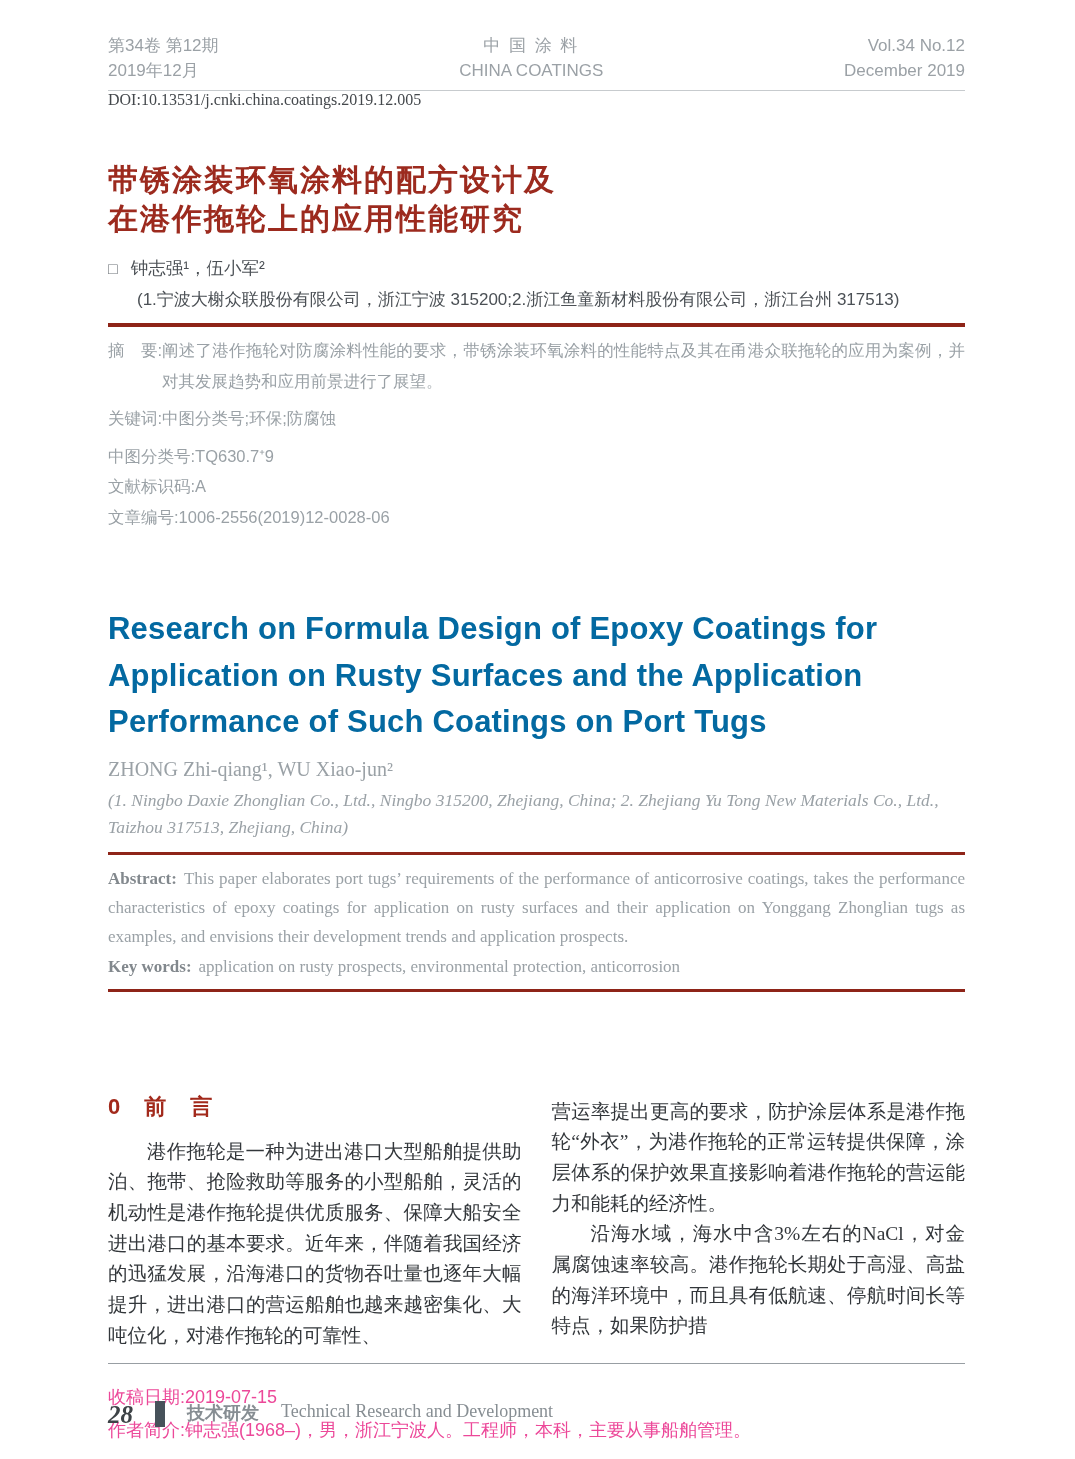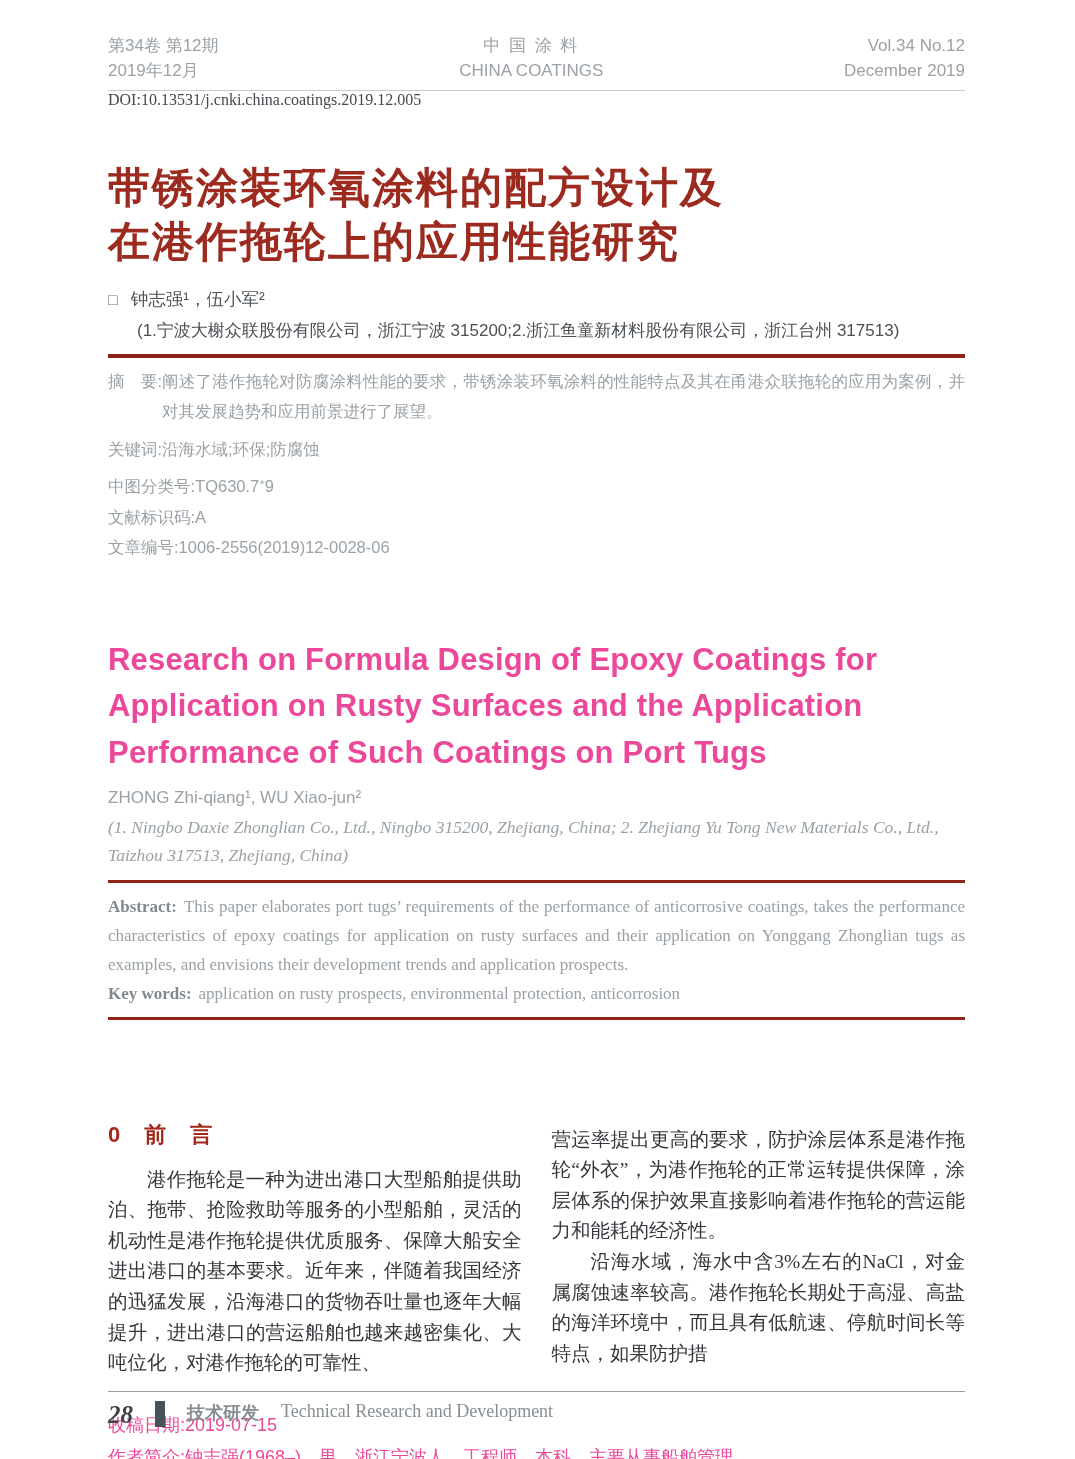--- a/index.html
+++ b/index.html
@@ -27,21 +27,21 @@
   .header-rule { margin-top: 7px; border-top: 1px solid #c7cbce; }
   .doi {
     font-family: "Liberation Serif", serif;
     color: #44484c;
     font-size: 16px;
   }
   
   .title-cn {
     margin-top: 52px;
     color: #9c2a1e;
-    font-size: 42px;
+    font-size: 30px;
     font-weight: 700;
     line-height: 1.28;
     letter-spacing: 2px;
   }
   .title-cn .tl { display: block; }
   
   .authors-cn {
     margin-top: 18px;
     color: #4b5055;
     font-size: 17.5px;
@@ -68,28 +68,28 @@
   .meta-row { display: flex; margin-bottom: 7px; }
   .meta-label { flex: none; white-space: pre; }
   .meta-content { flex: 1; text-align: justify; }
   .meta-class-row { display: flex; margin-top: 4px; flex-direction: column; }
   .meta-item-1 { width: 320px; }
   .meta-item-2 { width: 230px; }
   .meta-item-3 { flex: 1; }
   
   .title-en {
     margin-top: 74px;
-    color: #ec4899;
+    color: #0369a1;
     font-size: 31px;
     font-weight: 700;
     line-height: 1.5;
     letter-spacing: 0.2px;
   }
   .title-en .tl { display: block; }
-  .authors-en { margin-top: 12px; color: #9aa1a6; font-size: 17px; }
+  .authors-en { margin-top: 12px; color: #9aa1a6; font-size: 20px; font-family: Liberation Serif, serif; }
   .affil-en {
     margin-top: 6px;
     font-family: "Liberation Serif", serif;
     font-style: italic;
     color: #9aa1a6;
     font-size: 17.5px;
     line-height: 1.55;
   }
   .rule-red-en { margin-top: 11px; }
   .abstract-en-block {
@@ -195,21 +195,21 @@
 
   <div class="rule-red"></div>
 
   <div class="meta-block">
     <div class="meta-row">
       <span class="meta-label">摘　要:</span>
       <span class="meta-content">阐述了港作拖轮对防腐涂料性能的要求，带锈涂装环氧涂料的性能特点及其在甬港众联拖轮的应用为案例，并对其发展趋势和应用前景进行了展望。</span>
     </div>
     <div class="meta-row">
       <span class="meta-label">关键词:</span>
-      <span class="meta-content">沿海水域;环保;防腐蚀</span>
+      <span class="meta-content">中图分类号;环保;防腐蚀</span>
     </div>
     <div class="meta-class-row">
       <span class="meta-item-1"><span>中图分类号:</span><span>TQ630.7⁺9</span></span>
       <span class="meta-item-2"><span>文献标识码:</span><span>A</span></span>
       <span class="meta-item-3"><span>文章编号:</span><span>1006-2556(2019)12-0028-06</span></span>
     </div>
   </div>
 
   <h2 class="title-en">
     <span class="tl">Research on Formula Design of Epoxy Coatings for</span>

